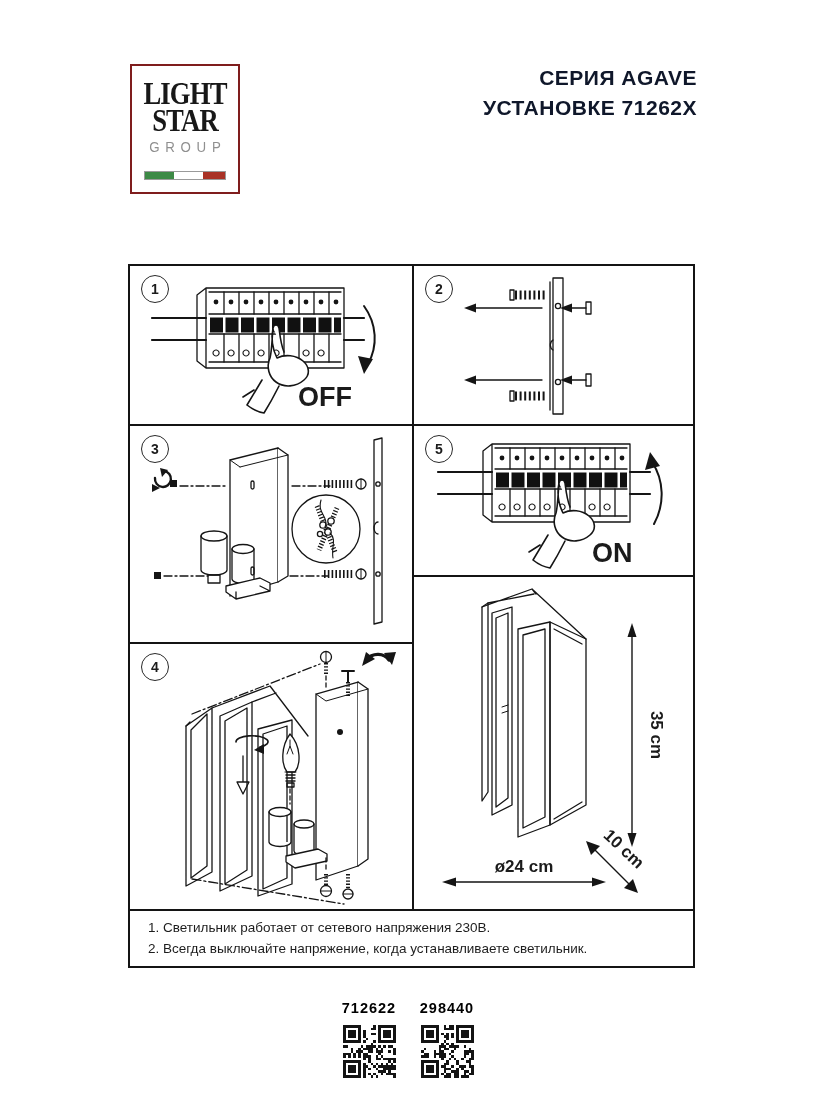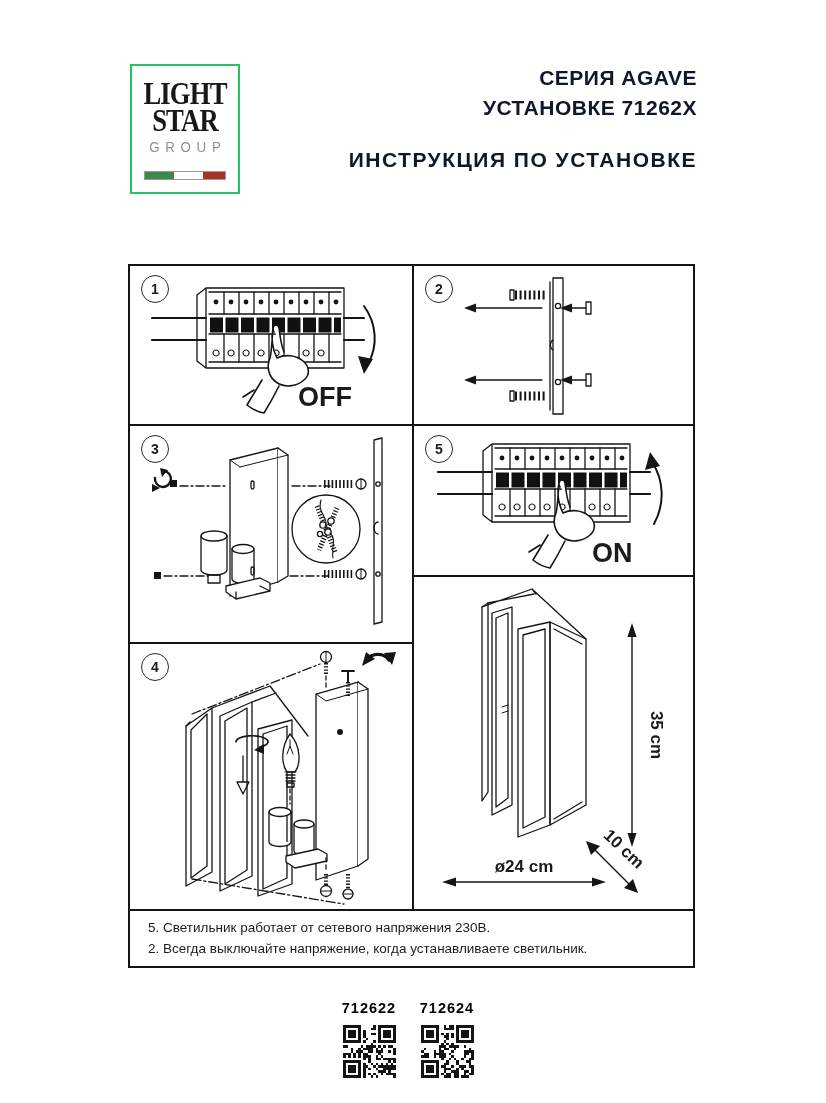--- a/index.html
+++ b/index.html
@@ -2,21 +2,21 @@
 <html><head>
 <meta charset="utf-8">
 <style>
   html,body{margin:0;padding:0;}
   body{
     width:826px;height:1103px;background:#ffffff;position:relative;
     font-family:"Liberation Sans",sans-serif;color:#1b1b1b;overflow:hidden;
   }
   
   .logo-box{position:absolute;left:130px;top:64px;width:110px;height:130px;
-    border:2px solid #22c55e;background:#fff;box-sizing:border-box;text-align:center;}
+    border:2px solid #7f1d1d;background:#fff;box-sizing:border-box;text-align:center;}
   .logo-word{font-family:"Liberation Serif",serif;font-weight:bold;font-size:31px;
     line-height:27px;letter-spacing:-1px;color:#181818;transform:scaleX(.86);transform-origin:50% 50%;}
   .logo-words{margin-top:14px;}
   .logo-group{margin-top:5px;font-size:14px;letter-spacing:6px;color:#8f8f8f;
     padding-left:6px;transform:scaleX(.95);transform-origin:50% 50%;}
   .flag{position:absolute;left:12px;bottom:12px;width:82px;height:9px;
     border:1px solid #9a9a9a;display:flex;box-sizing:border-box;}
   .flag span{height:100%;}
   
   .hdr{position:absolute;right:129px;text-align:right;font-weight:bold;color:#0f172a;}
@@ -55,21 +55,20 @@
     <span style="width:36%;background:#ffffff"></span>
     <span style="width:28%;background:#a93226"></span>
   </div>
 </div>
 
 <div class="hdr hdr-series">
   <div>СЕРИЯ AGAVE</div>
   <div>УСТАНОВКЕ 71262X</div>
 </div>
 <div class="hdr hdr-title">
-  <div>ИНСТРУКЦИЯ ПО УСТАНОВКЕ</div>
 </div>
 
 <div class="sheet">
 
   <div class="panel" style="left:0;top:0;width:286px;height:162px">
     <div class="badge">1</div>
     <svg class="art" width="282" height="158" viewBox="0 0 282 158">
       <g stroke="#151515" fill="none" stroke-width="1.3" stroke-linecap="round" stroke-linejoin="round">
         <path d="M22,52 H76 M22,74 H76" stroke-width="2.2"></path>
         <path d="M76,22 L214,22 L214,102 L76,102 Z M76,22 L67,29 L67,95 L76,102"></path>
@@ -304,21 +303,21 @@
         <polygon points="172,264 186,269 177,278" fill="#151515" stroke="none"></polygon>
         <polygon points="224,316 210,311 219,302" fill="#151515" stroke="none"></polygon>
       </g>
       <text transform="translate(237,158) rotate(90)" text-anchor="middle" font-size="17" font-weight="bold" fill="#1b1b1b">35 cm</text>
       <text x="110" y="295" text-anchor="middle" font-size="17" font-weight="bold" fill="#1b1b1b">ø24 cm</text>
       <text transform="translate(206,276) rotate(43)" text-anchor="middle" font-size="17" font-weight="bold" fill="#1b1b1b">10 cm</text>
     </svg>
   </div>
 
   <div class="notes">
-    <div>5. Светильник работает от сетевого напряжения 230В.</div>
+    <div>1. Светильник работает от сетевого напряжения 230В.</div>
     <div>2. Всегда выключайте напряжение, когда устанавливаете светильник.</div>
   </div>
 </div>
 
 <div class="footer">
   <div class="qr-item">
     <div class="qr-label">712622</div>
     <svg viewBox="0 0 21 21">
         <g fill="#141414" shape-rendering="crispEdges">
           <rect x="0" y="0" width="7" height="7"></rect>
@@ -441,21 +440,21 @@
           <rect x="19" y="19" width="1" height="1"></rect>
           <rect x="20" y="19" width="1" height="1"></rect>
           <rect x="8" y="20" width="1" height="1"></rect>
           <rect x="11" y="20" width="1" height="1"></rect>
           <rect x="13" y="20" width="1" height="1"></rect>
           <rect x="20" y="20" width="1" height="1"></rect>
         </g>
       </svg>
   </div>
   <div class="qr-item">
-    <div class="qr-label">712624</div>
+    <div class="qr-label">298440</div>
     <svg viewBox="0 0 21 21">
         <g fill="#141414" shape-rendering="crispEdges">
           <rect x="0" y="0" width="7" height="7"></rect>
           <rect x="1" y="1" width="5" height="5" fill="#fff"></rect>
           <rect x="2" y="2" width="3" height="3"></rect>
           <rect x="14" y="0" width="7" height="7"></rect>
           <rect x="15" y="1" width="5" height="5" fill="#fff"></rect>
           <rect x="16" y="2" width="3" height="3"></rect>
           <rect x="0" y="14" width="7" height="7"></rect>
           <rect x="1" y="15" width="5" height="5" fill="#fff"></rect>

